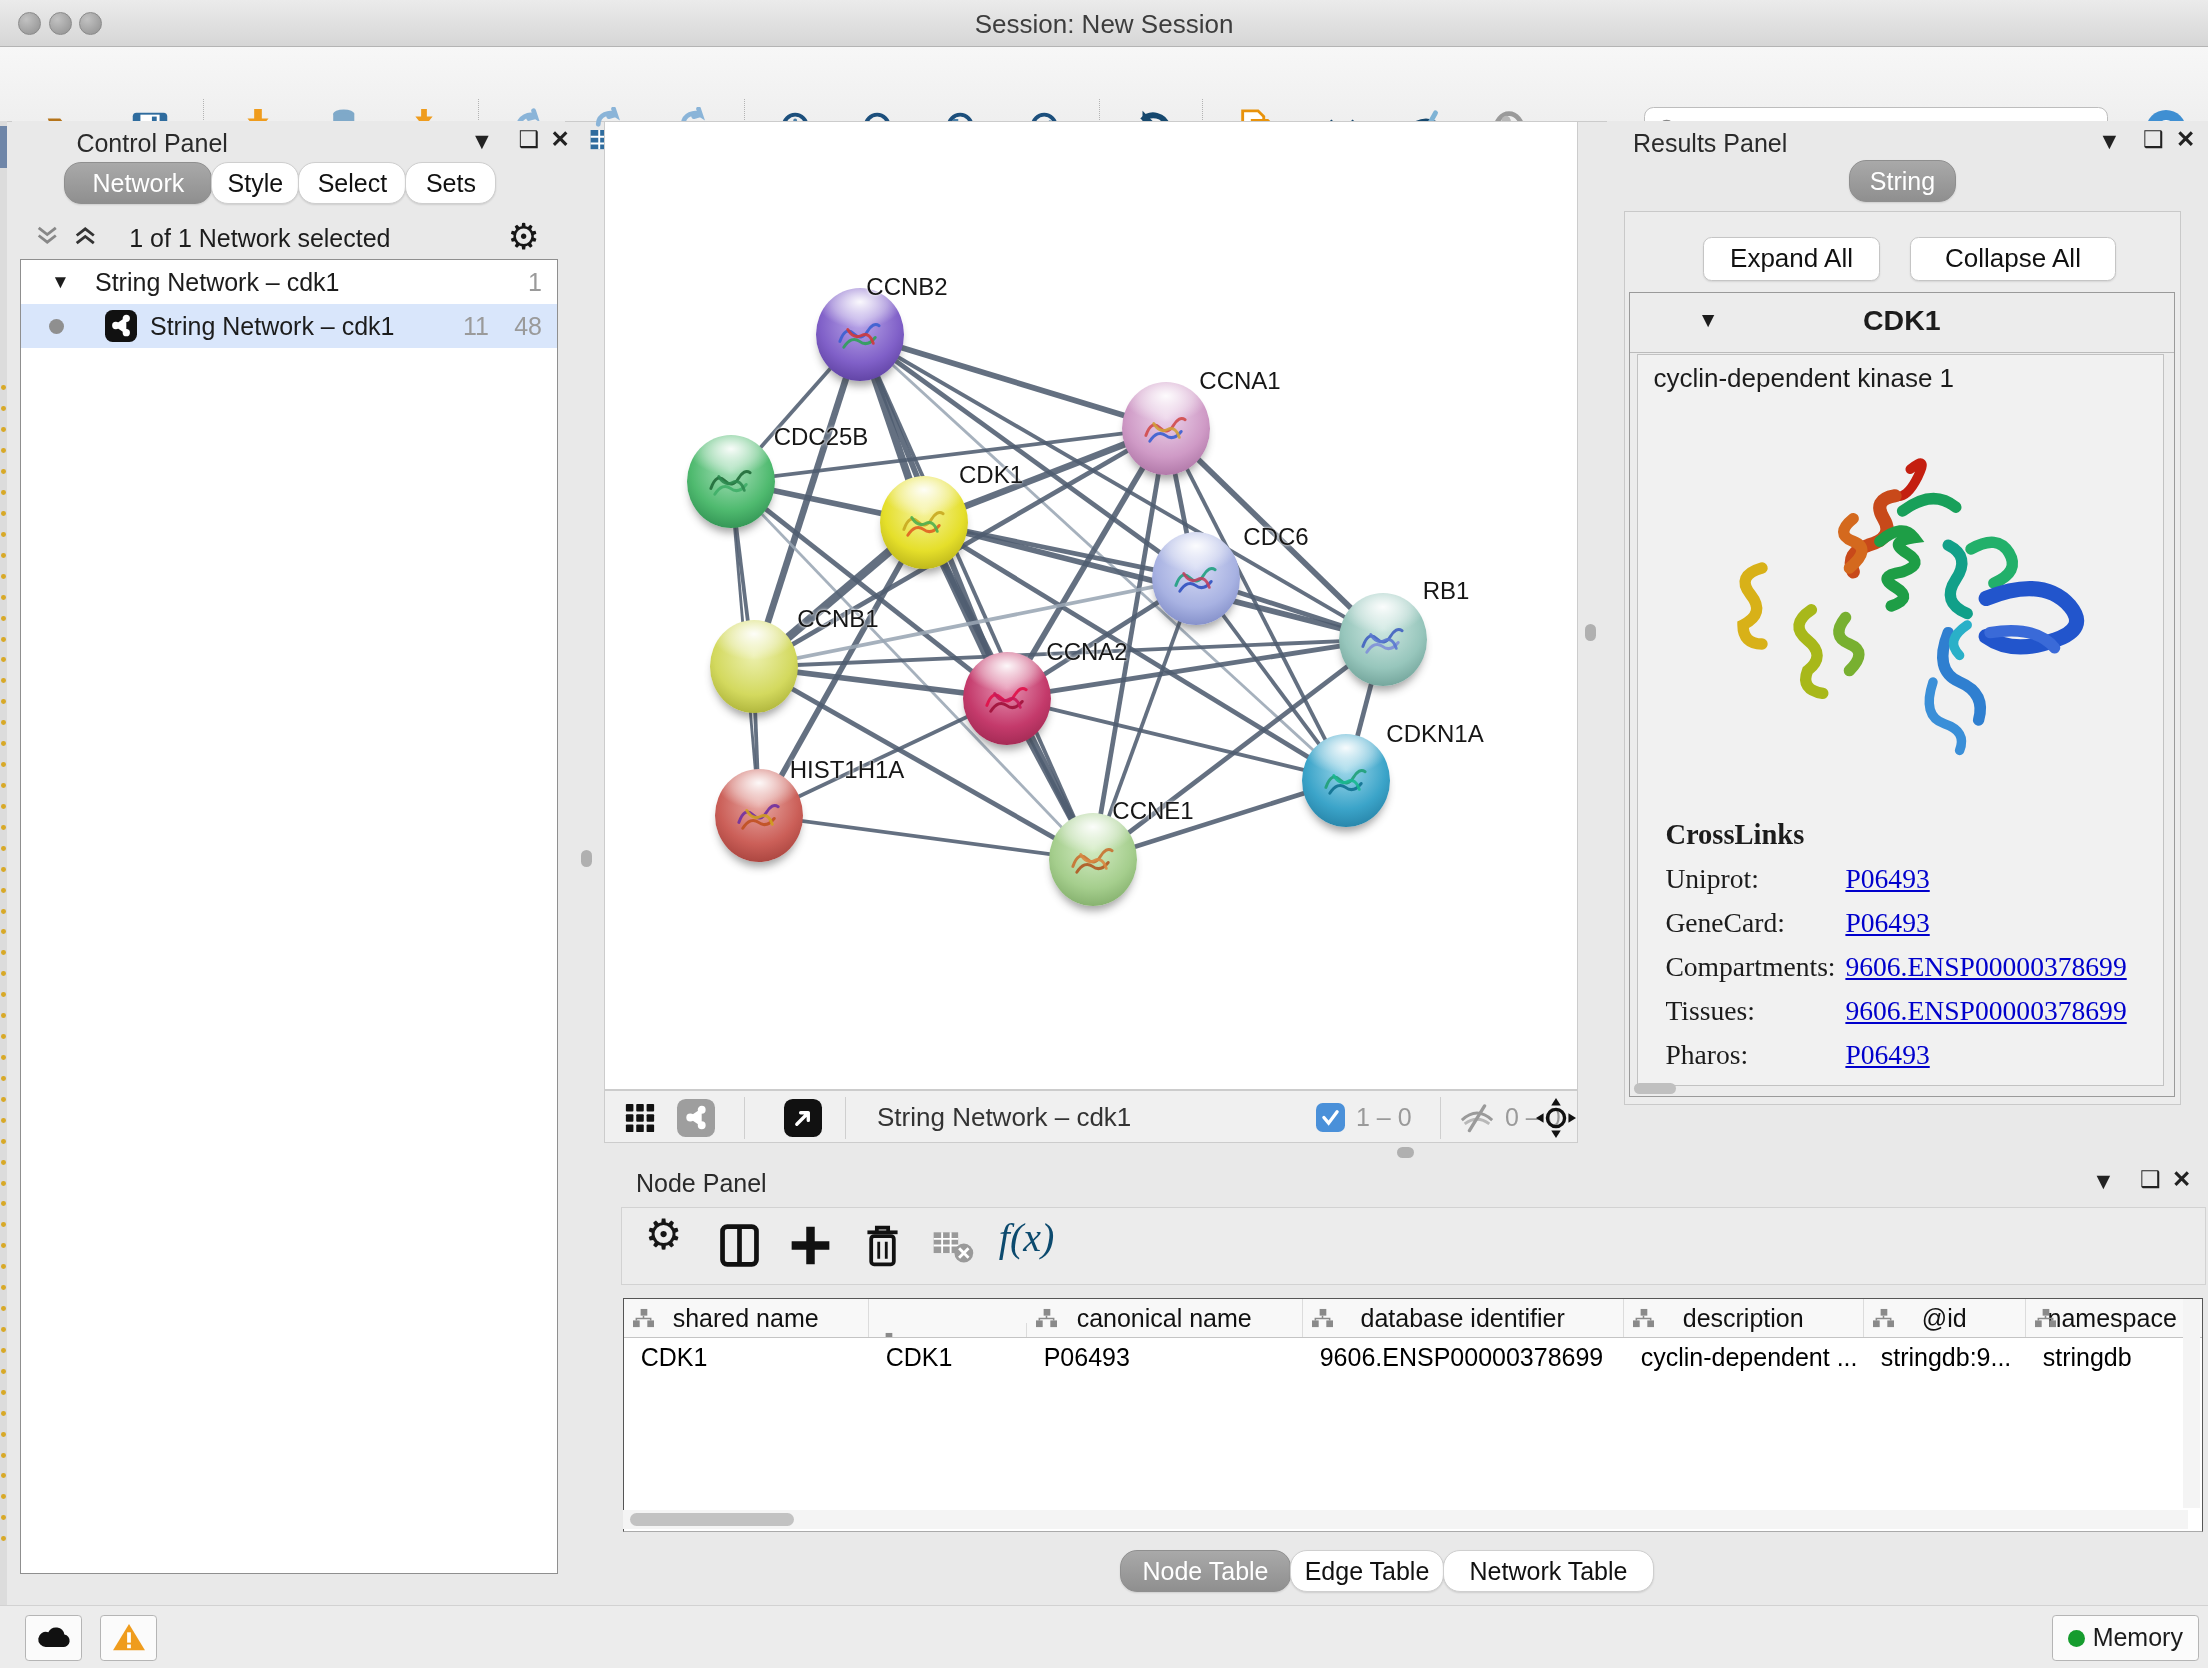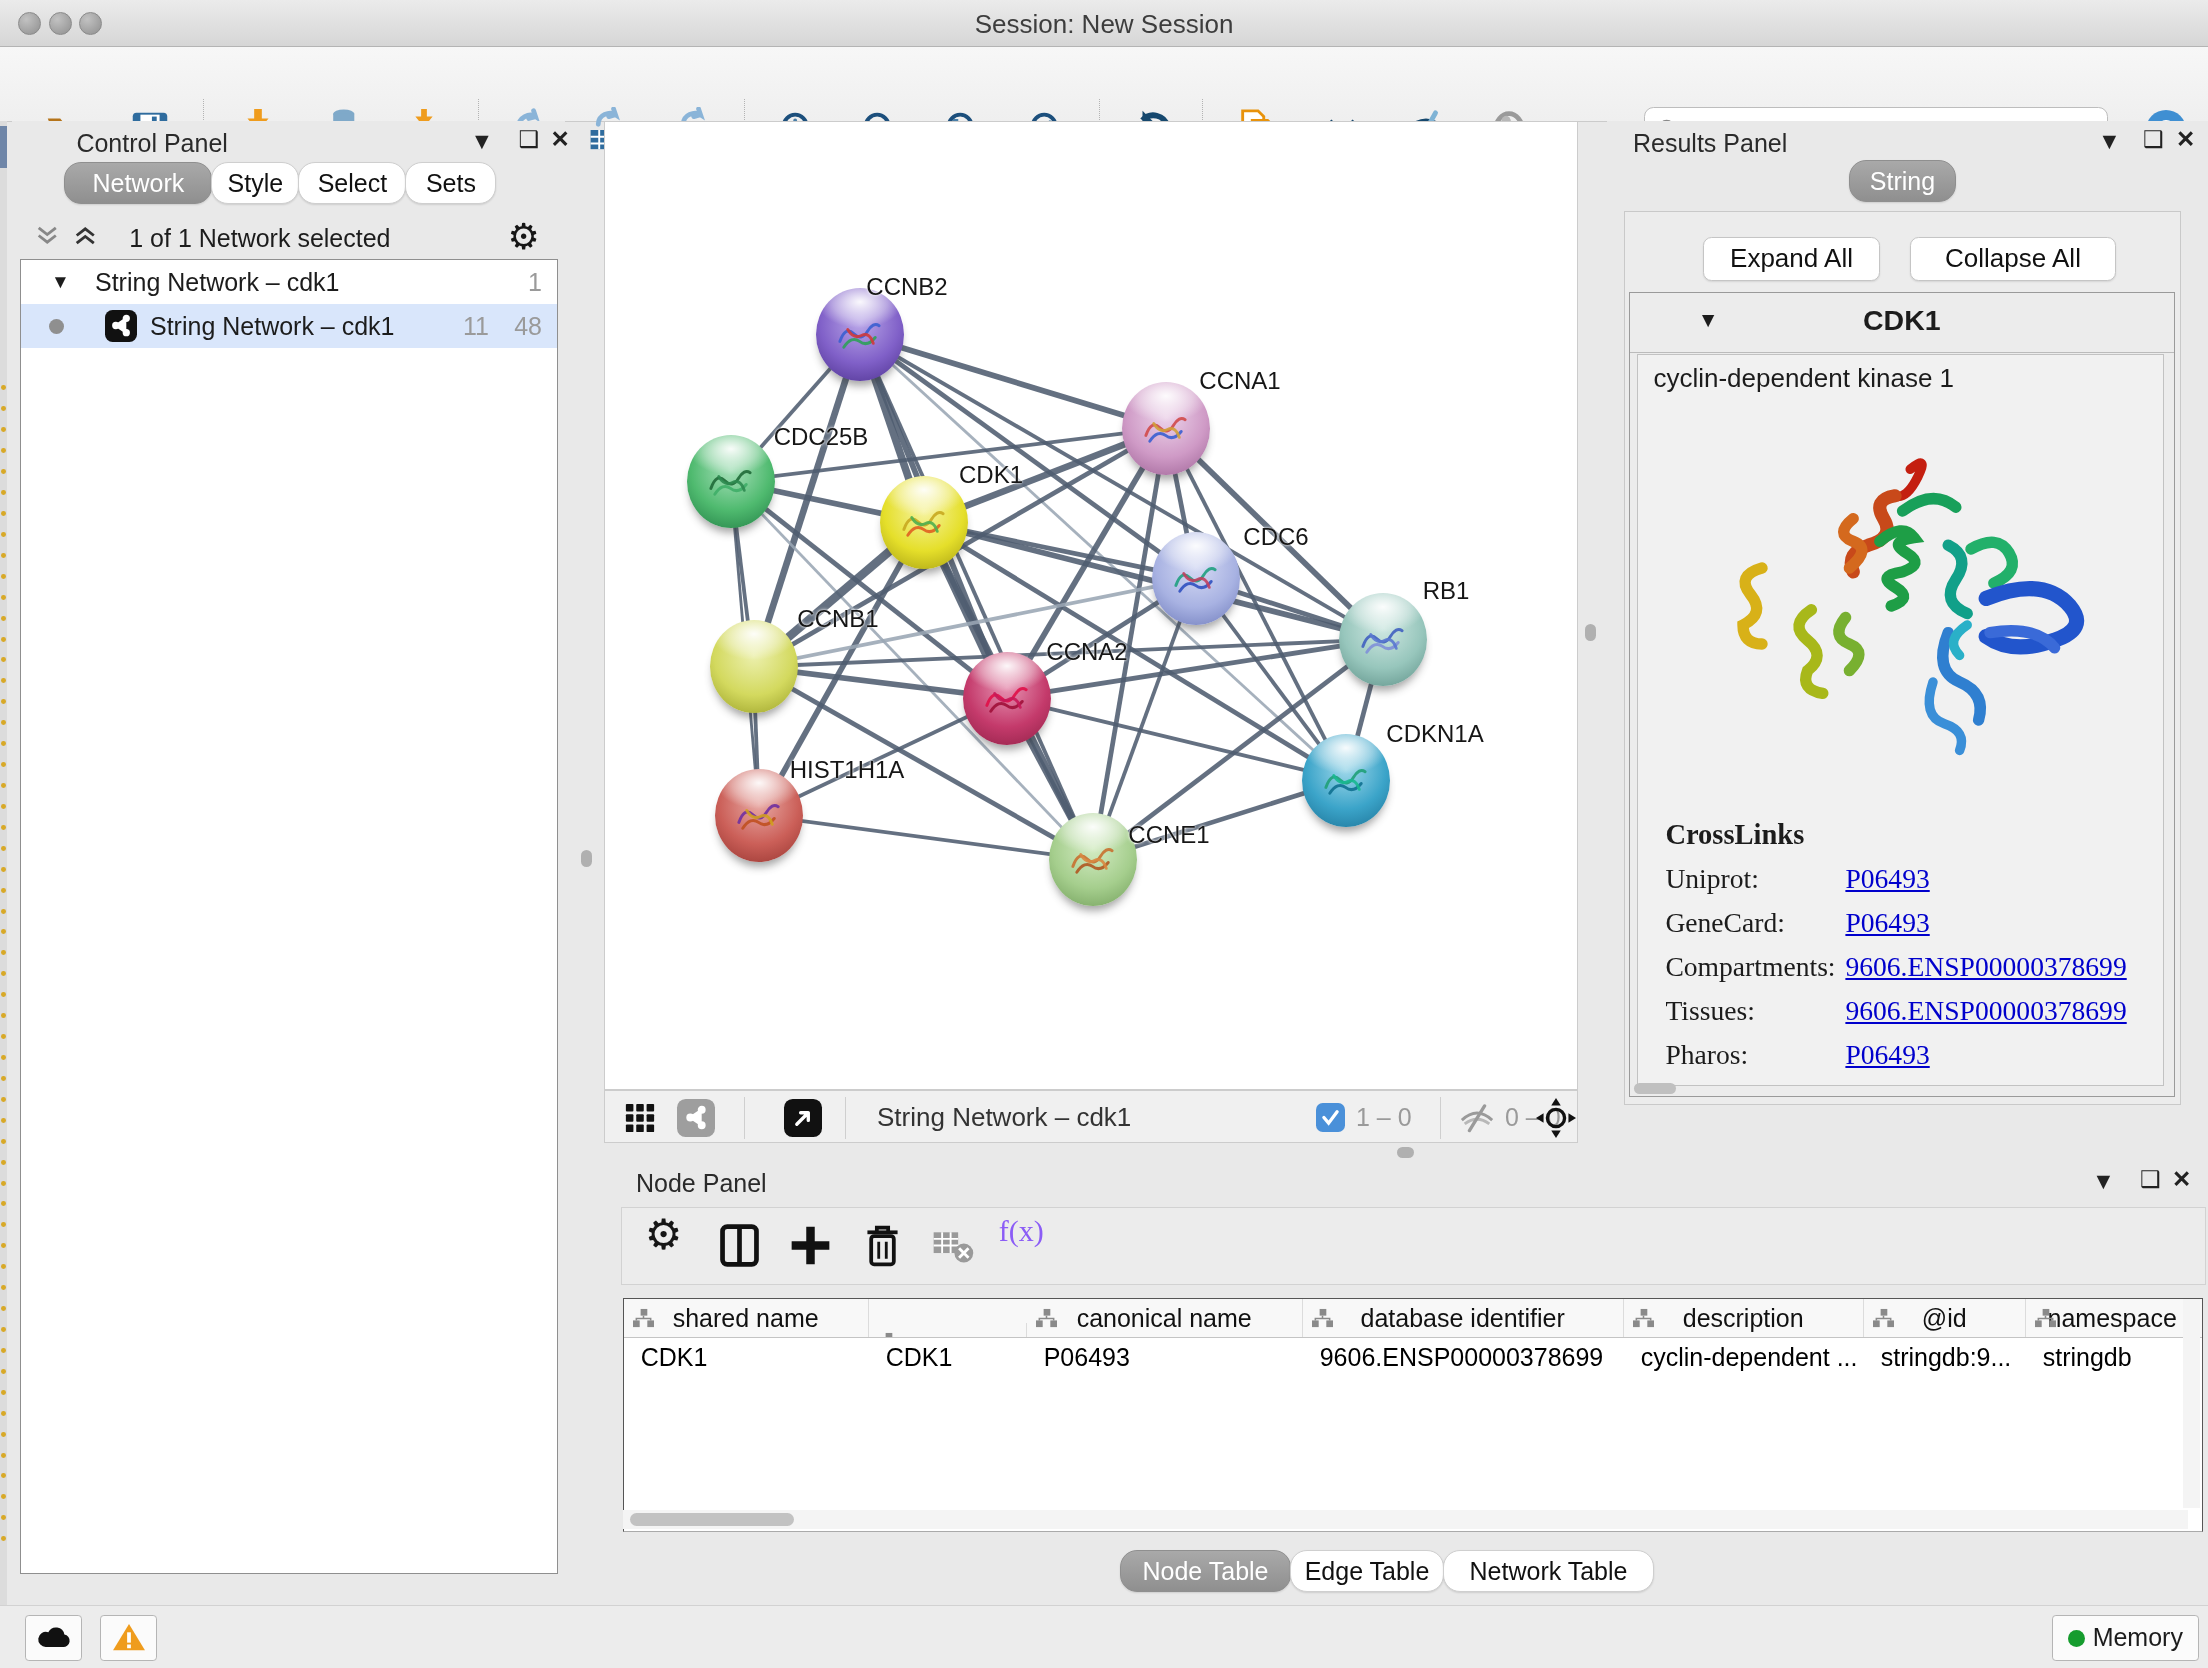--- a/index.html
+++ b/index.html
@@ -482,21 +482,21 @@
           </svg>
         </div>
         <div class="nlabel" style="left: 242px; top: 648px;">HIST1H1A</div>
         <div class="node" style="left: 444px; top: 691px; background: radial-gradient(62% 36% at 50% 15%, rgba(255, 255, 255, 0.95) 0%, rgba(255, 255, 255, 0.4) 50%, rgba(255, 255, 255, 0) 78%), radial-gradient(circle at 50% 38%, rgb(212, 236, 196) 0%, rgb(165, 206, 141) 55%, rgb(111, 156, 88) 100%);">
           <svg width="55" height="55" viewBox="0 0 56 56" fill="none" stroke-linecap="round">
             <path d="M8 34 Q14 18 22 26 T36 24 T48 18" stroke="#c87030" stroke-width="3" opacity=".9"></path>
             <path d="M12 40 Q20 28 28 34 T44 30" stroke="#b05820" stroke-width="3" opacity=".9"></path>
             <path d="M16 22 Q22 32 30 28 T42 36" stroke="#d88840" stroke-width="3" opacity=".9"></path>
           </svg>
         </div>
-        <div class="nlabel" style="left: 564px; top: 689px; margin-top: 24px;">CCNE1</div>
+        <div class="nlabel" style="left: 548px; top: 689px;">CCNE1</div>
       </div>
   </div>
 
   <div class="abs net-toolbar">
     <svg class="abs" style="left:19px;top:10.5px" width="32" height="32" viewBox="0 0 34 34">
         <g fill="#111">
           <rect x="2" y="2" width="8" height="8" rx="1"></rect>
           <rect x="13" y="2" width="8" height="8" rx="1"></rect>
           <rect x="24" y="2" width="8" height="8" rx="1"></rect>
           <rect x="2" y="13" width="8" height="8" rx="1"></rect>
@@ -636,21 +636,21 @@
           <path d="M22 22v18M30 22v18" stroke="#111" stroke-width="3"></path>
         </svg>
       <svg class="tp-icon" style="left:306px" viewBox="0 0 52 52">
           <rect x="6" y="12" width="26" height="22" fill="#9a9a9a"></rect>
           <g stroke="#fff" stroke-width="2">
             <path d="M6 19h26M6 26h26M15 12v22M24 12v22"></path>
           </g>
           <circle cx="38" cy="34" r="10" fill="#9a9a9a"></circle>
           <path d="M33 29l10 10M43 29l-10 10" stroke="#fff" stroke-width="3"></path>
         </svg>
-      <div class="abs serif" style="left:377px;top:5.7px;font-size:30px;color:#8b5cf6">f(x)</div>
+      <div class="abs serif" style="left:377px;top:5.7px;font-size:40px;font-style:italic;color:#0c4a6e">f(x)</div>
     </div>
 
     <div class="tbl">
       <div class="thead" id="table-head">
           <div class="th" style="flex: 0 0 245px;"><svg width="25" height="21" viewBox="0 0 26 22">
               <g fill="#8a8a8a">
                 <rect x="10" y="1" width="7" height="7"></rect>
                 <rect x="2" y="13" width="7" height="7"></rect>
                 <rect x="17" y="13" width="7" height="7"></rect>
               </g>

